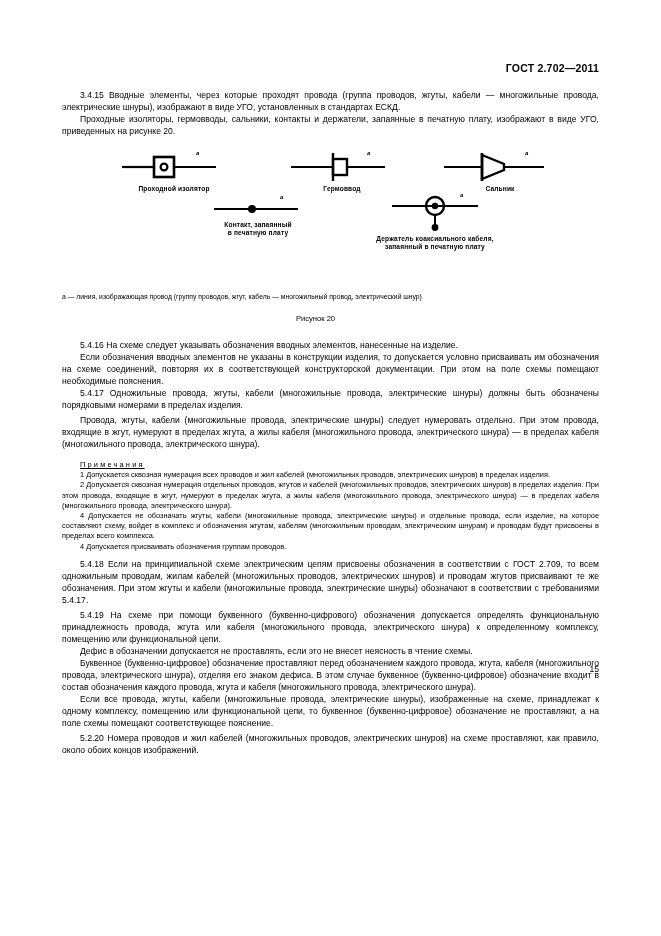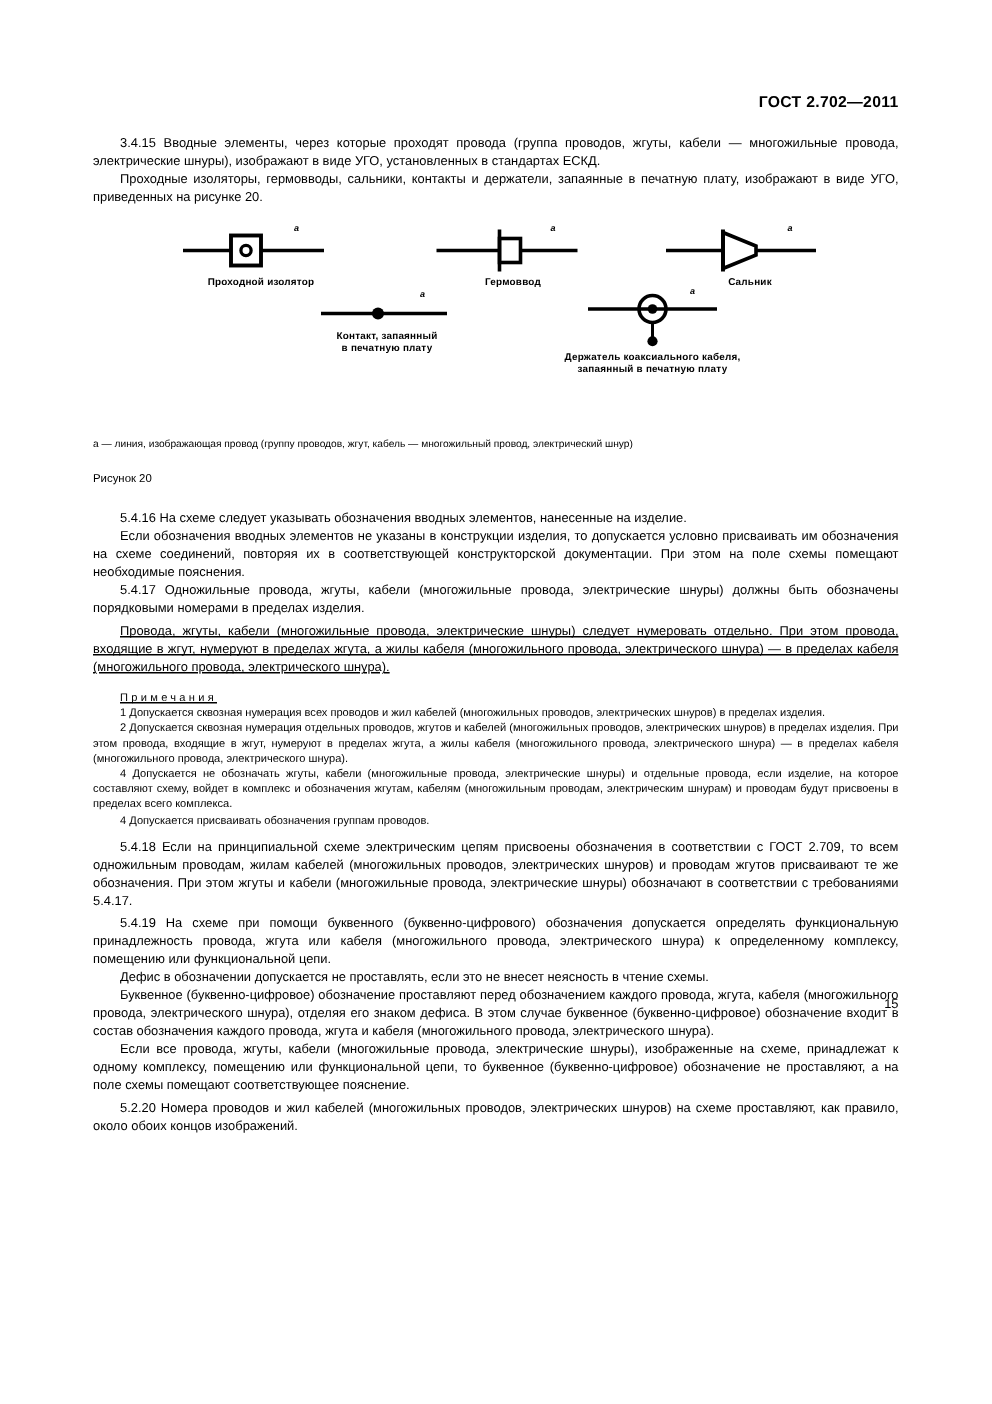--- a/index.html
+++ b/index.html
@@ -82,23 +82,24 @@
     position: absolute;
     left: 62px;
     top: 292px;
     width: 537px;
     font-size: 6.8px;
     line-height: 9px;
     text-align: left;
   }
   .fig-caption {
     position: absolute;
-    left: 62px;
+    left: 47px;
     top: 314px;
     width: 537px;
+    text-align: center;
     font-size: 7.6px;
   }
 
   
   .notes-title {
     font-size: 7.4px;
     letter-spacing: 2.2px;
     margin: 0 0 1px 18px;
     text-decoration: underline;
   }
@@ -205,21 +206,21 @@
   </div>
 
   <div class="fig-note">а — линия, изображающая провод (группу проводов, жгут, кабель —  многожильный провод, электрический шнур)</div>
   <div class="fig-caption">Рисунок 20</div>
 
   <div class="content" style="top:340px;">
 
     <p class="body">5.4.16  На схеме следует указывать обозначения вводных элементов, нанесенные на изделие.</p>
     <p class="body">Если обозначения вводных элементов не указаны в конструкции изделия, то допускается условно присваивать им обозначения на схеме соединений, повторяя их в соответствующей конструкторской документации. При этом на поле схемы помещают необходимые пояснения.</p>
     <p class="body">5.4.17  Одножильные провода, жгуты, кабели (многожильные провода, электрические шнуры) должны быть обозначены порядковыми номерами в пределах изделия.</p>
-    <p class="body" style="margin-top:4px;text-decoration:underline;">Провода, жгуты, кабели (многожильные провода, электрические шнуры) следует нумеровать отдельно. При этом провода, входящие в жгут, нумеруют в пределах жгута, а жилы кабеля (многожильного провода, электрического шнура) — в пределах кабеля (многожильного провода, электрического шнура).</p>
+    <p class="body" style="margin-top:4px;">Провода, жгуты, кабели (многожильные провода, электрические шнуры) следует нумеровать отдельно. При этом провода, входящие в жгут, нумеруют в пределах жгута, а жилы кабеля (многожильного провода, электрического шнура) — в пределах кабеля (многожильного провода, электрического шнура).</p>
 
     <div style="height:9px;"></div>
 
     <div class="notes-title">Примечания</div>
     <p class="note">1  Допускается сквозная нумерация всех проводов и жил кабелей (многожильных проводов, электрических шнуров) в пределах изделия.</p>
     <p class="note">2  Допускается сквозная нумерация отдельных проводов, жгутов и кабелей (многожильных проводов, электрических шнуров) в пределах изделия. При этом провода, входящие в жгут, нумеруют в пределах жгута, а жилы кабеля (многожильного провода, электрического шнура) — в пределах кабеля (многожильного провода, электрического шнура).</p>
     <p class="note">4  Допускается не обозначать жгуты, кабели (многожильные провода, электрические шнуры) и отдельные провода, если изделие, на которое составляют схему, войдет в комплекс и обозначения жгутам, кабелям (многожильным проводам, электрическим шнурам) и проводам будут присвоены в пределах всего комплекса.</p>
     <p class="note">4  Допускается присваивать обозначения группам проводов.</p>
 
     <div style="height:7px;"></div>

